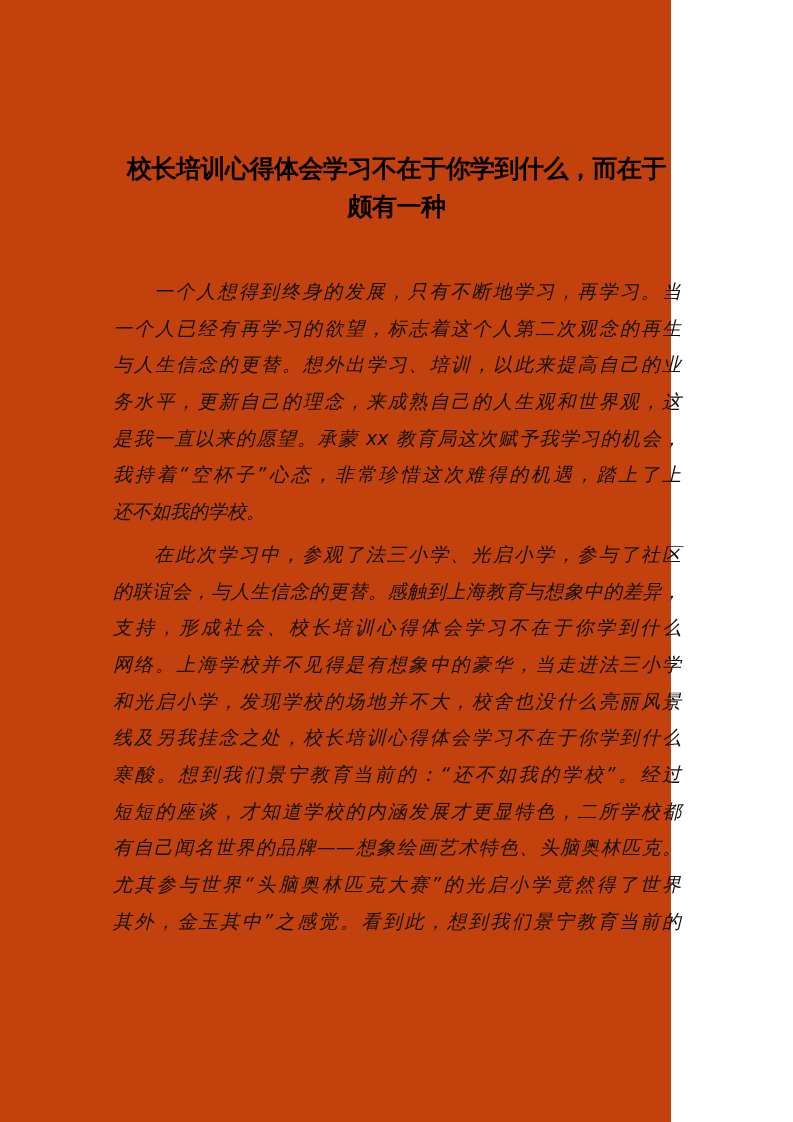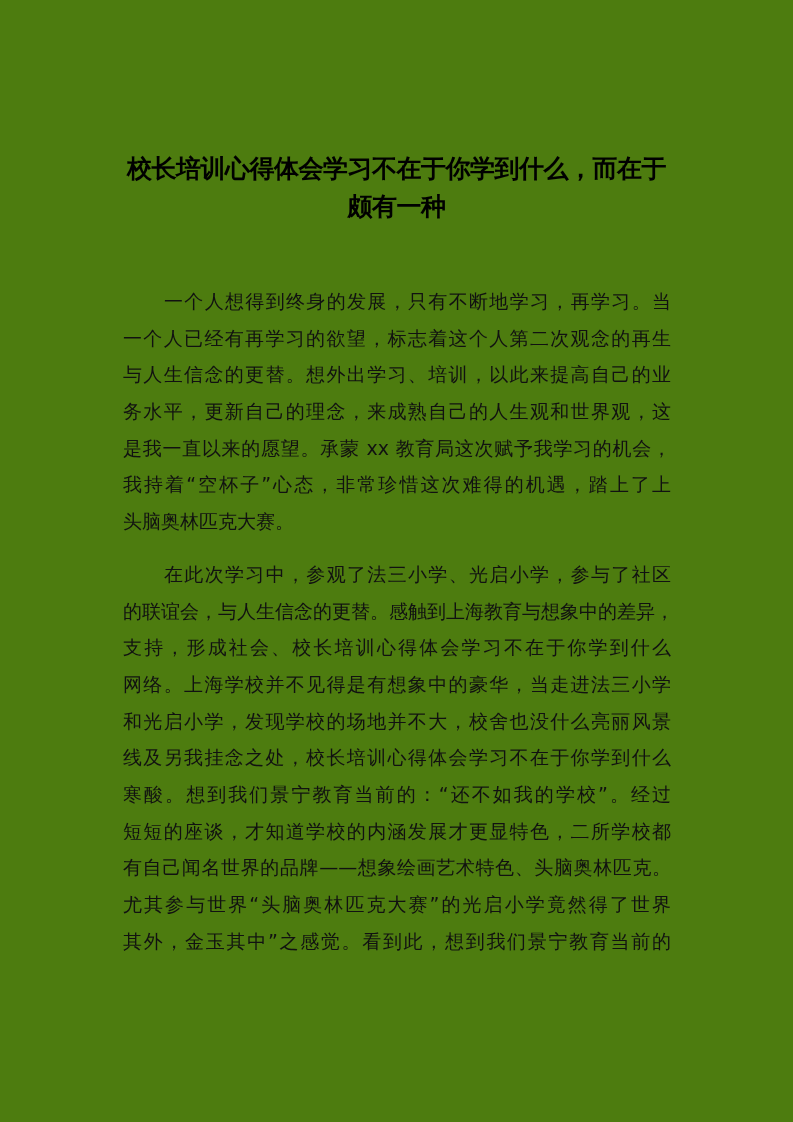--- a/index.html
+++ b/index.html
@@ -11,23 +11,23 @@
     width: 793px;
     height: 1122px;
     position: relative;
     overflow: hidden;
     font-family: "DejaVu Sans", "Liberation Sans", sans-serif;
     color: #000000;
   }
   .page {
     position: absolute;
     left: 0; top: 0;
-    width: 793px;
+    width: 671px;
     height: 1122px;
-    background: #4d7c0f;
+    background: #c2410c;
   }
   .title {
     position: absolute;
     left: 100px;
     top: 150px;
     width: 593px;
     text-align: center;
     font-family: "DejaVu Sans", sans-serif;
     font-weight: bold;
     font-size: 25px;
@@ -36,22 +36,23 @@
     color: #000;
   }
   .title .line { display: block; white-space: nowrap; }
   .body {
     position: absolute;
     left: 107px;
     top: 267px;
     width: 580px;
   }
   .para {
-    margin: 16px;
+    margin: 6px;
     padding: 0;
+    font-style: italic;
   }
   .para .line {
     display: block;
     height: 36.7px;
     line-height: 36.7px;
     font-family: "DejaVu Sans", sans-serif;
     font-size: 19px;
     white-space: nowrap;
     text-align: justify;
     text-align-last: justify;
@@ -73,21 +74,21 @@
 
   <div class="body">
 
     <p class="para">
       <span class="line indent">一个人想得到终身的发展，只有不断地学习，再学习。当</span>
       <span class="line">一个人已经有再学习的欲望，标志着这个人第二次观念的再生</span>
       <span class="line">与人生信念的更替。想外出学习、培训，以此来提高自己的业</span>
       <span class="line">务水平，更新自己的理念，来成熟自己的人生观和世界观，这</span>
       <span class="line">是我一直以来的愿望。承蒙 xx 教育局这次赋予我学习的机会，</span>
       <span class="line">我持着“空杯子”心态，非常珍惜这次难得的机遇，踏上了上</span>
-      <span class="line last">头脑奥林匹克大赛。</span>
+      <span class="line last">还不如我的学校。</span>
     </p>
 
     <p class="para">
       <span class="line indent">在此次学习中，参观了法三小学、光启小学，参与了社区</span>
       <span class="line">的联谊会，与人生信念的更替。感触到上海教育与想象中的差异，</span>
       <span class="line">支持，形成社会、校长培训心得体会学习不在于你学到什么</span>
       <span class="line">网络。上海学校并不见得是有想象中的豪华，当走进法三小学</span>
       <span class="line">和光启小学，发现学校的场地并不大，校舍也没什么亮丽风景</span>
       <span class="line">线及另我挂念之处，校长培训心得体会学习不在于你学到什么</span>
       <span class="line">寒酸。想到我们景宁教育当前的：“还不如我的学校”。经过</span>

